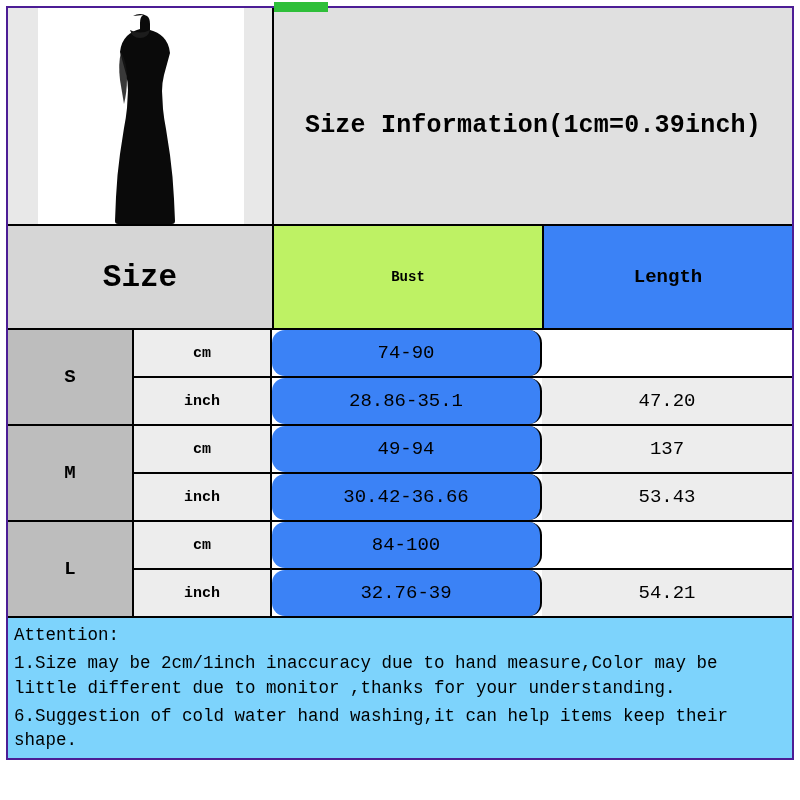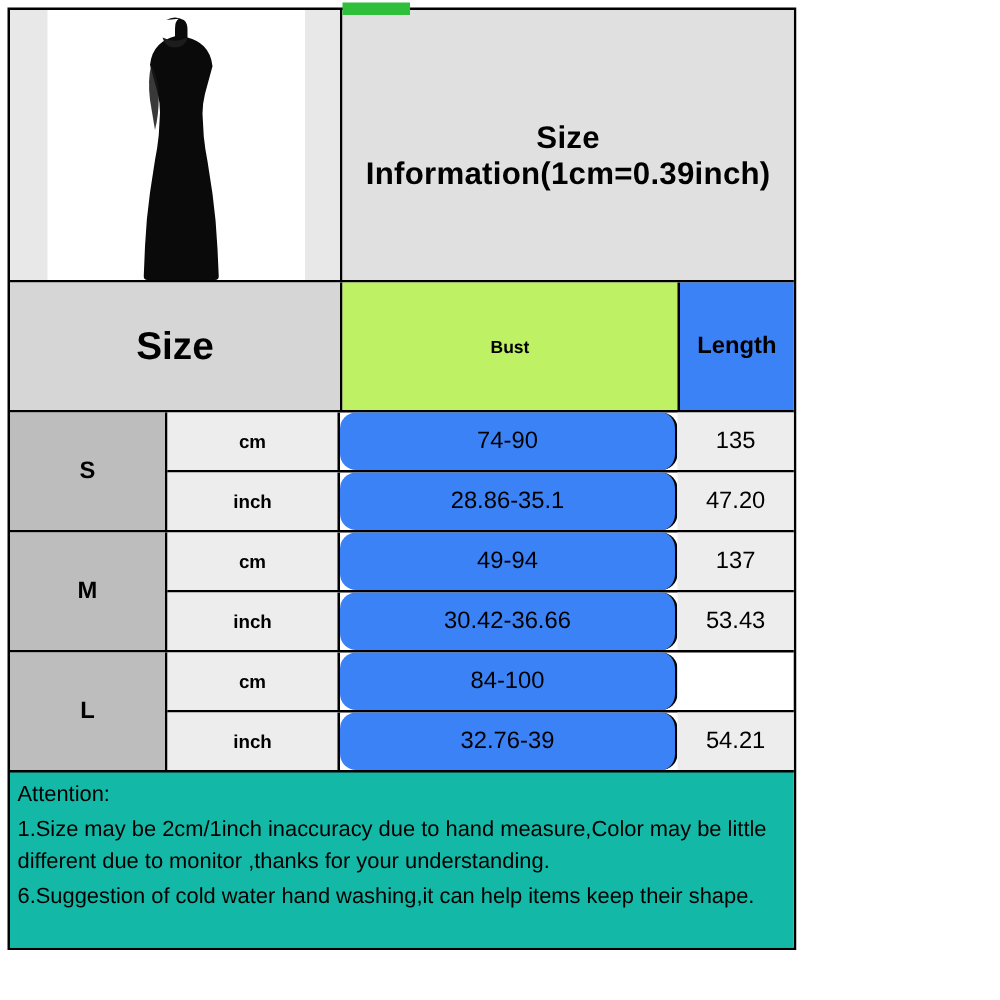--- a/index.html
+++ b/index.html
@@ -17,24 +17,25 @@
   .sheet {
     position: relative;
     width: 800px;
     height: 800px;
     box-sizing: border-box;
   }
   .border-box {
     position: absolute;
     left: 6px;
     top: 6px;
-    width: 631px;
+    width: 788px;
     height: 754px;
-    border: 2px solid #000000;
-    box-sizing: border-box;
+    border: 2px solid #4c1d95;
+    box-sizing: border-box;
+    font-family: Liberation Mono, monospace;
   }
 
   
   .top-row {
     position: absolute;
     left: 0;
     top: 0;
     right: 0;
     height: 216px;
     display: flex;
@@ -203,21 +204,21 @@
 
   
   .attention {
     position: absolute;
     left: 0;
     top: 608px;
     right: 0;
     bottom: 0;
     border-top: 2px solid #000;
     box-sizing: border-box;
-    background: #14b8a6;
+    background: #7dd3fc;
     padding: 5px 6px 0 6px;
   }
   .attention p {
     margin: 0 0 3px 0;
     font-size: 17.5px;
     line-height: 1.42;
     color: #000;
   }
 </style>
 </head>
@@ -248,21 +249,20 @@
     </div>
 
     <div class="body-area">
 
       <div class="size-block">
         <div class="size-label">S</div>
         <div class="rows">
           <div class="unit-row">
             <div class="unit-cell">cm</div>
             <div class="bust-cell">74-90</div>
-            <div class="length-cell">135</div>
           </div>
           <div class="unit-row second">
             <div class="unit-cell">inch</div>
             <div class="bust-cell">28.86-35.1</div>
             <div class="length-cell">47.20</div>
           </div>
         </div>
       </div>
 
       <div class="size-block">

